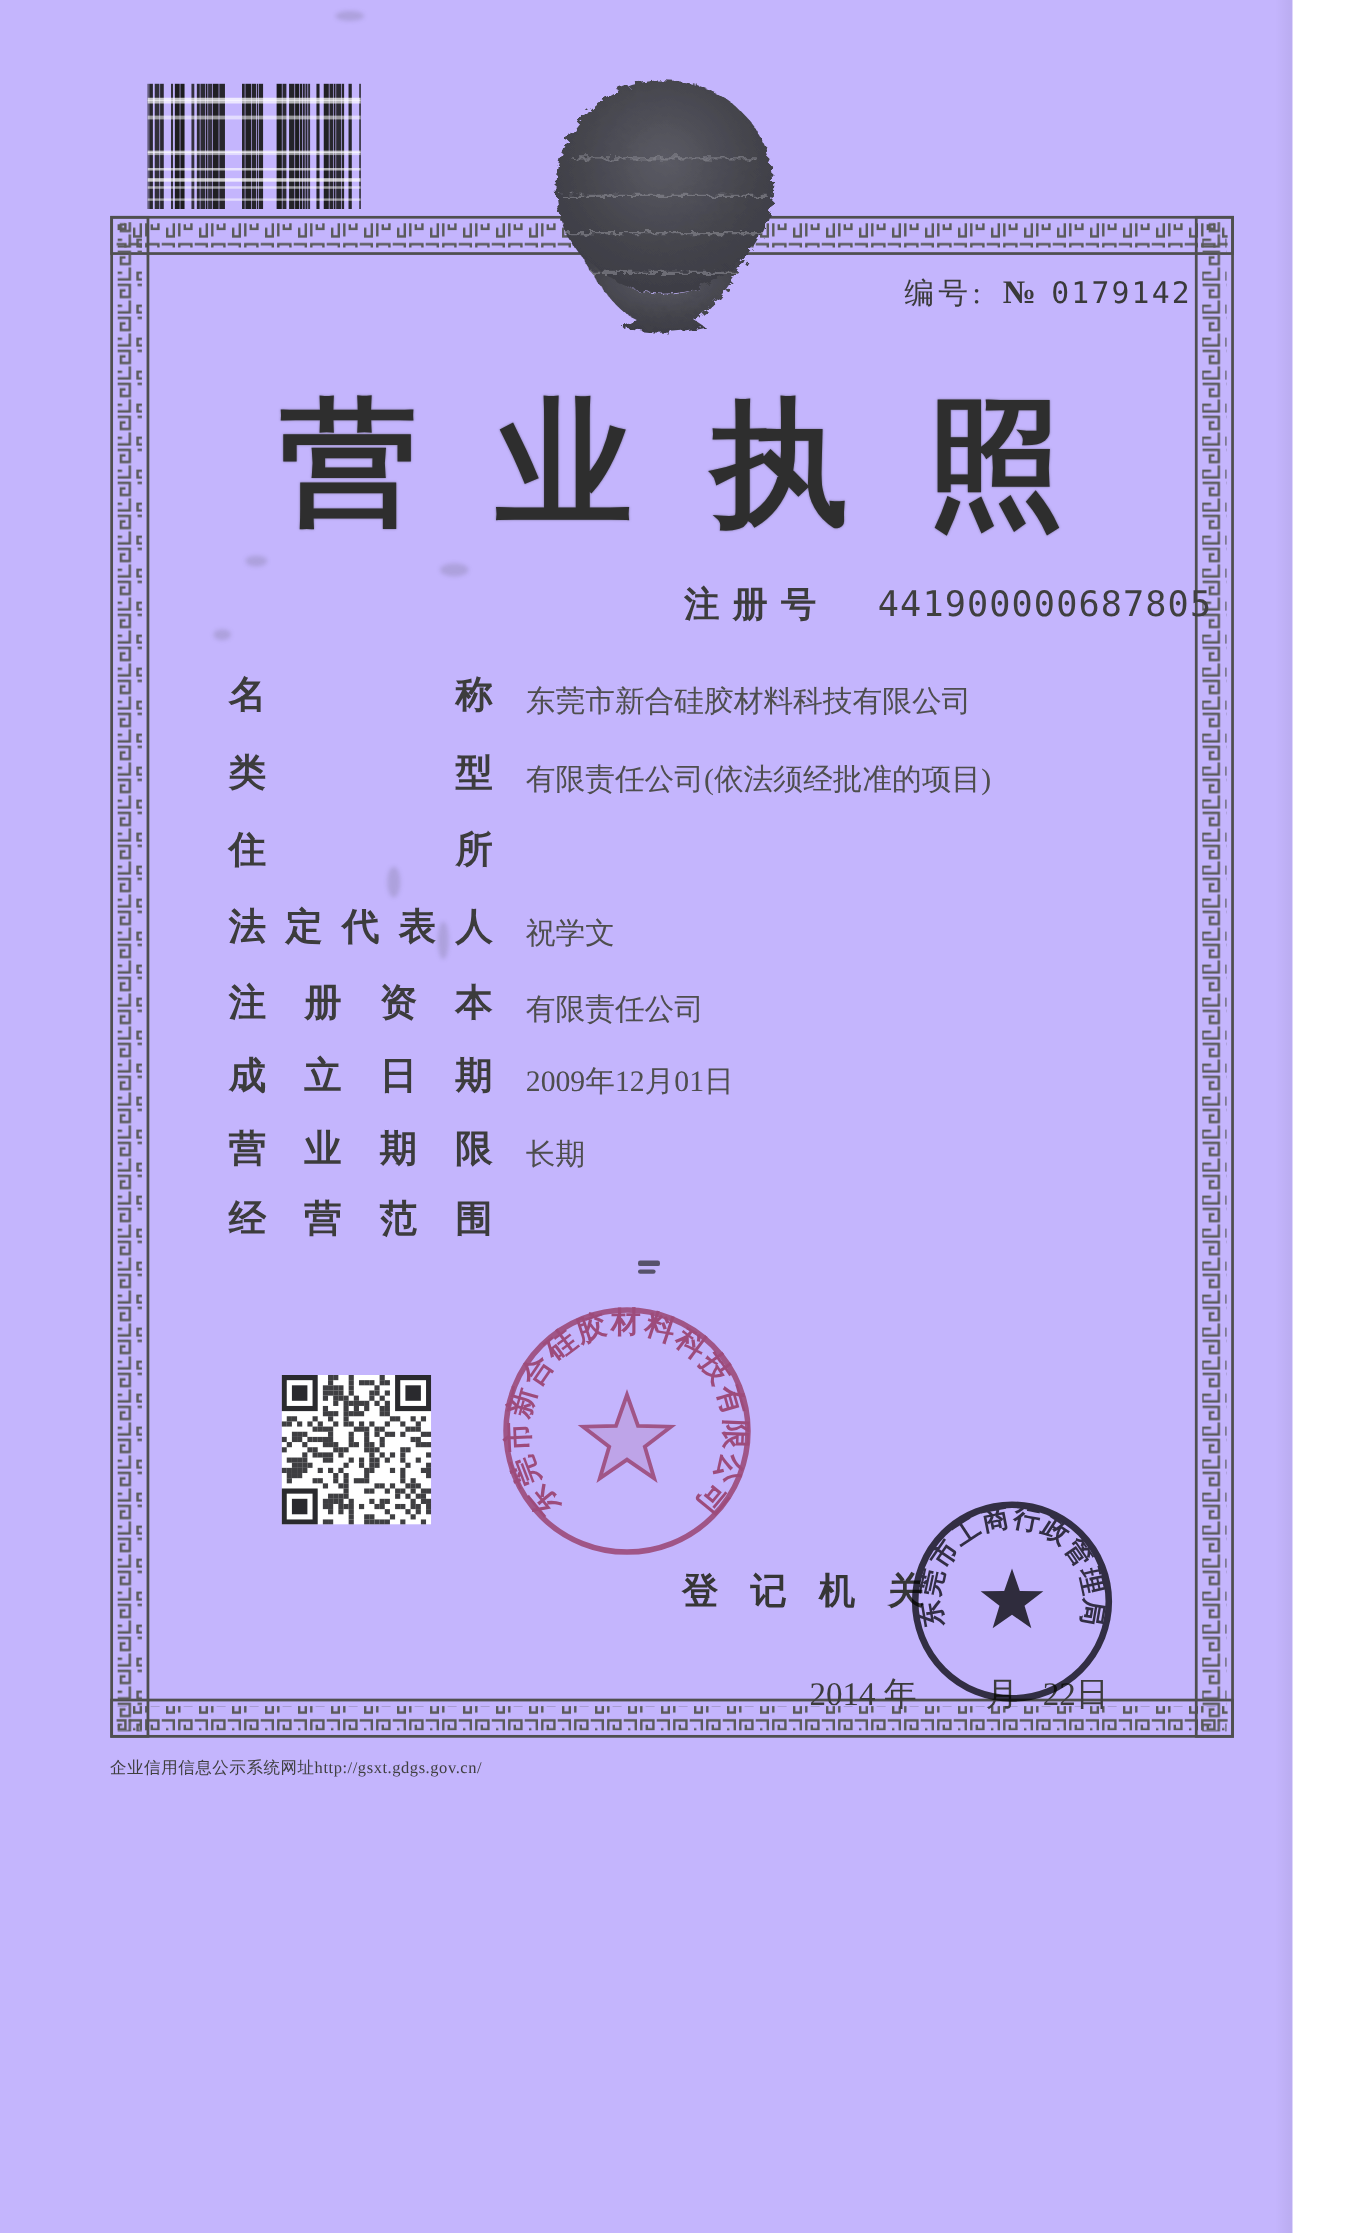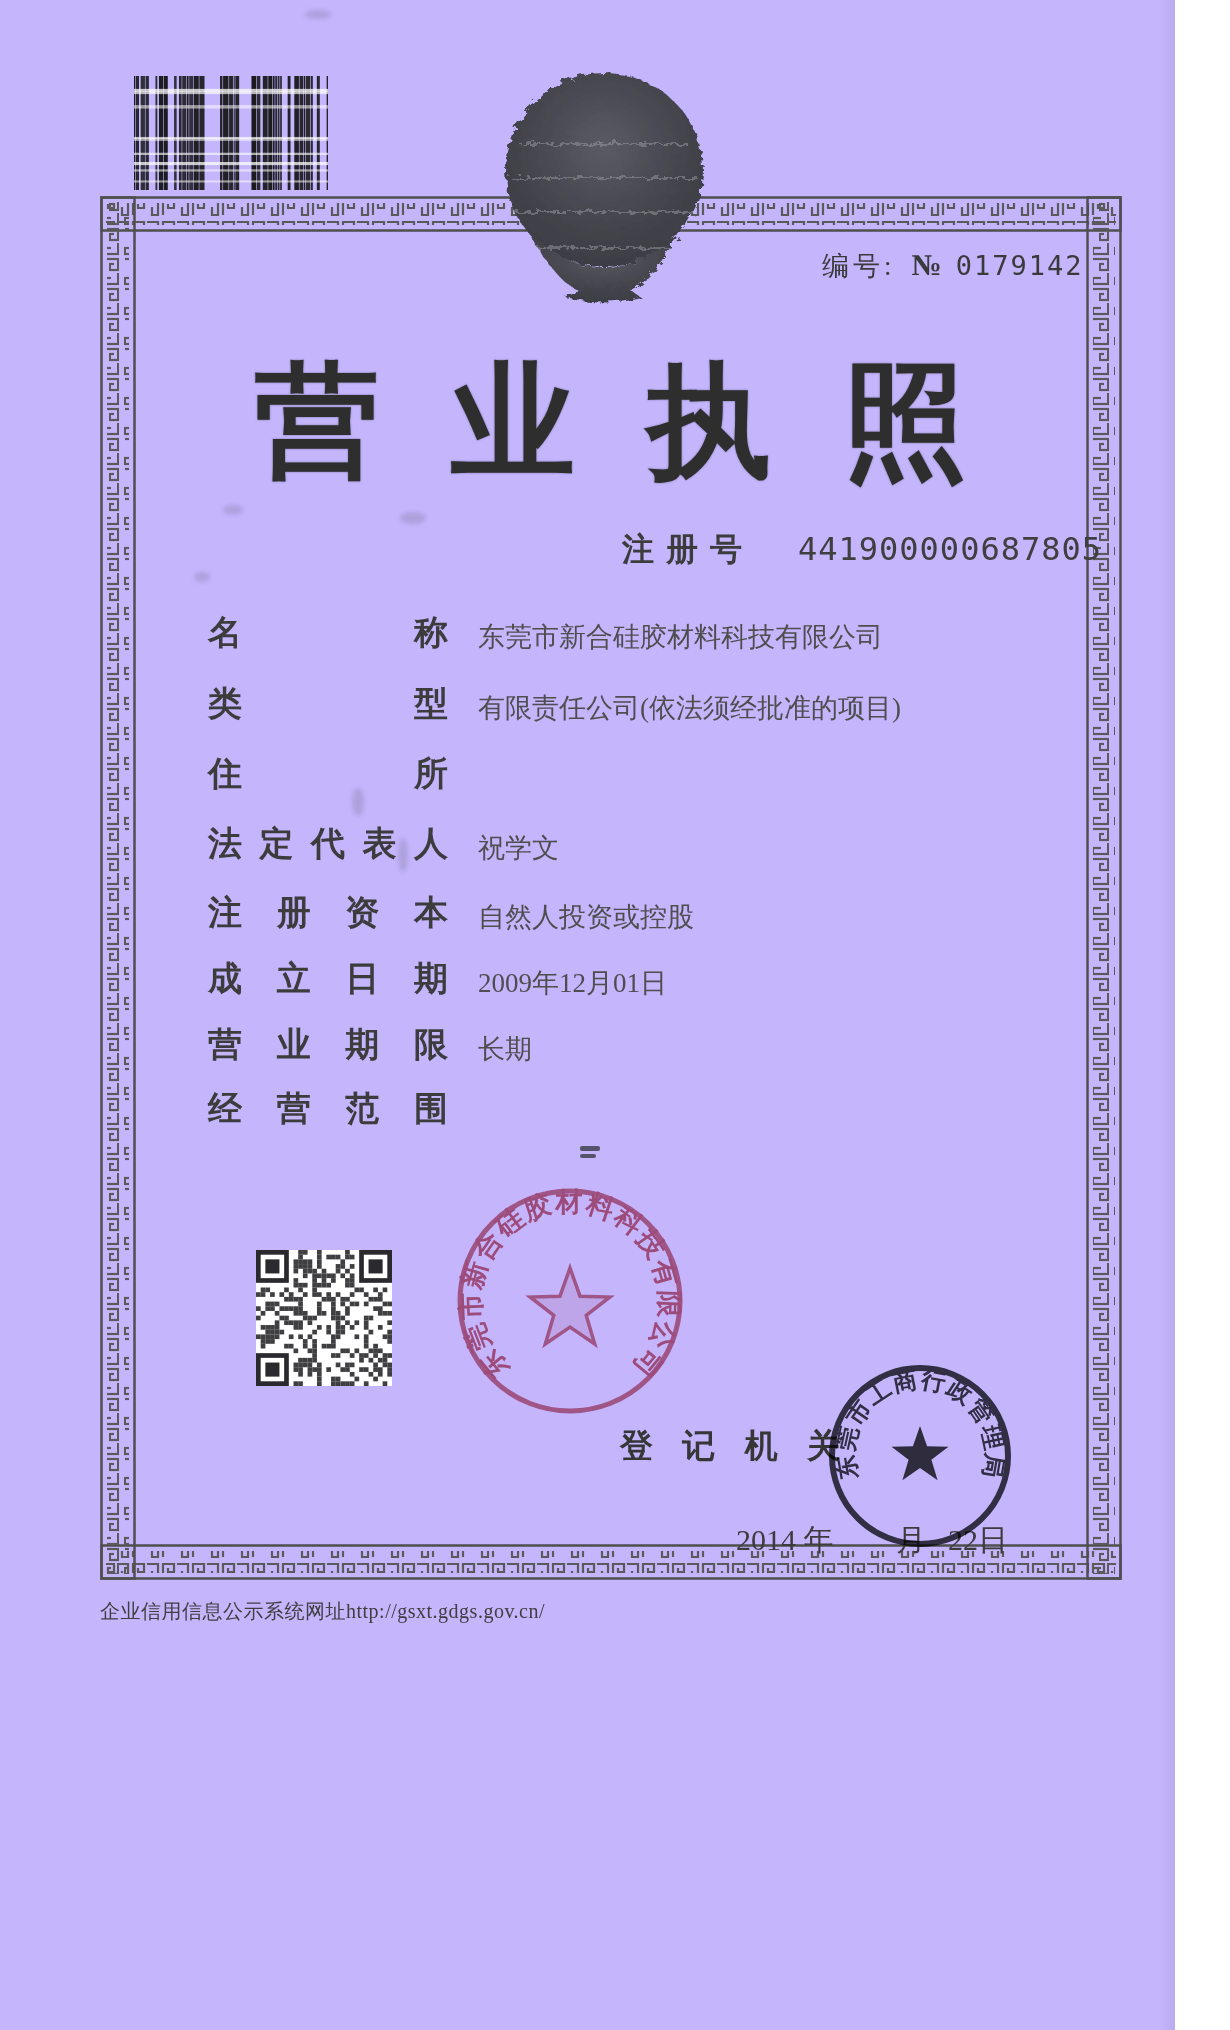--- a/index.html
+++ b/index.html
@@ -27,21 +27,21 @@
   .row{left:208px;width:900px;display:flex;align-items:flex-start;}
   .label-box{display:flex;justify-content:space-between;width:240px;flex:0 0 240px;
          font-size:34px;font-weight:700;color:#3c3c3c;line-height:1;}
   .value{margin-left:30px;font-size:27px;color:#4e4e4e;padding-top:5px;line-height:1.2;}
   .value.scope{font-size:22px;width:596px;line-height:1.46;padding-top:6px;color:#4a4a4a;}
   
   .registrar{left:620px;top:1424px;display:flex;justify-content:space-between;width:220px;
          font-size:33px;font-weight:700;color:#363636;}
   .date-piece{font-size:30px;color:#3c3c3c;margin-top:48px;}
   
-  .footer-left{left:100px;top:1598px;font-size:20px;color:#3f3f3f;letter-spacing:.5px;text-align:right;}
+  .footer-left{left:100px;top:1598px;font-size:15px;color:#3f3f3f;letter-spacing:.5px;text-align:right;}
   .footer-right{left:666px;top:1600px;font-size:22px;color:#3a3a3a;letter-spacing:.5px;}
   
   .seal{mix-blend-mode:multiply;}
   
   .smudge{position:absolute;border-radius:50%;background:rgba(70,70,80,.18);filter:blur(2px);}
   .mark{position:absolute;background:rgba(45,45,50,.72);border-radius:2px;}
   .qr{left:256px;top:1250px;}
   .barcode{left:134px;top:76px;}
   .emblem{left:494px;top:66px;}
 </style>
@@ -194,21 +194,21 @@
       </div>
     <div class="value">祝学文</div>
   </div>
   <div class="abs row" style="top:896px">
     <div class="label-box">
         <span>注</span>
         <span>册</span>
         <span>资</span>
         <span>本</span>
       </div>
-    <div class="value">自然人投资或控股</div>
+    <div class="value">有限责任公司</div>
   </div>
   <div class="abs row" style="top:962px">
     <div class="label-box">
         <span>成</span>
         <span>立</span>
         <span>日</span>
         <span>期</span>
       </div>
     <div class="value">2009年12月01日</div>
   </div>

